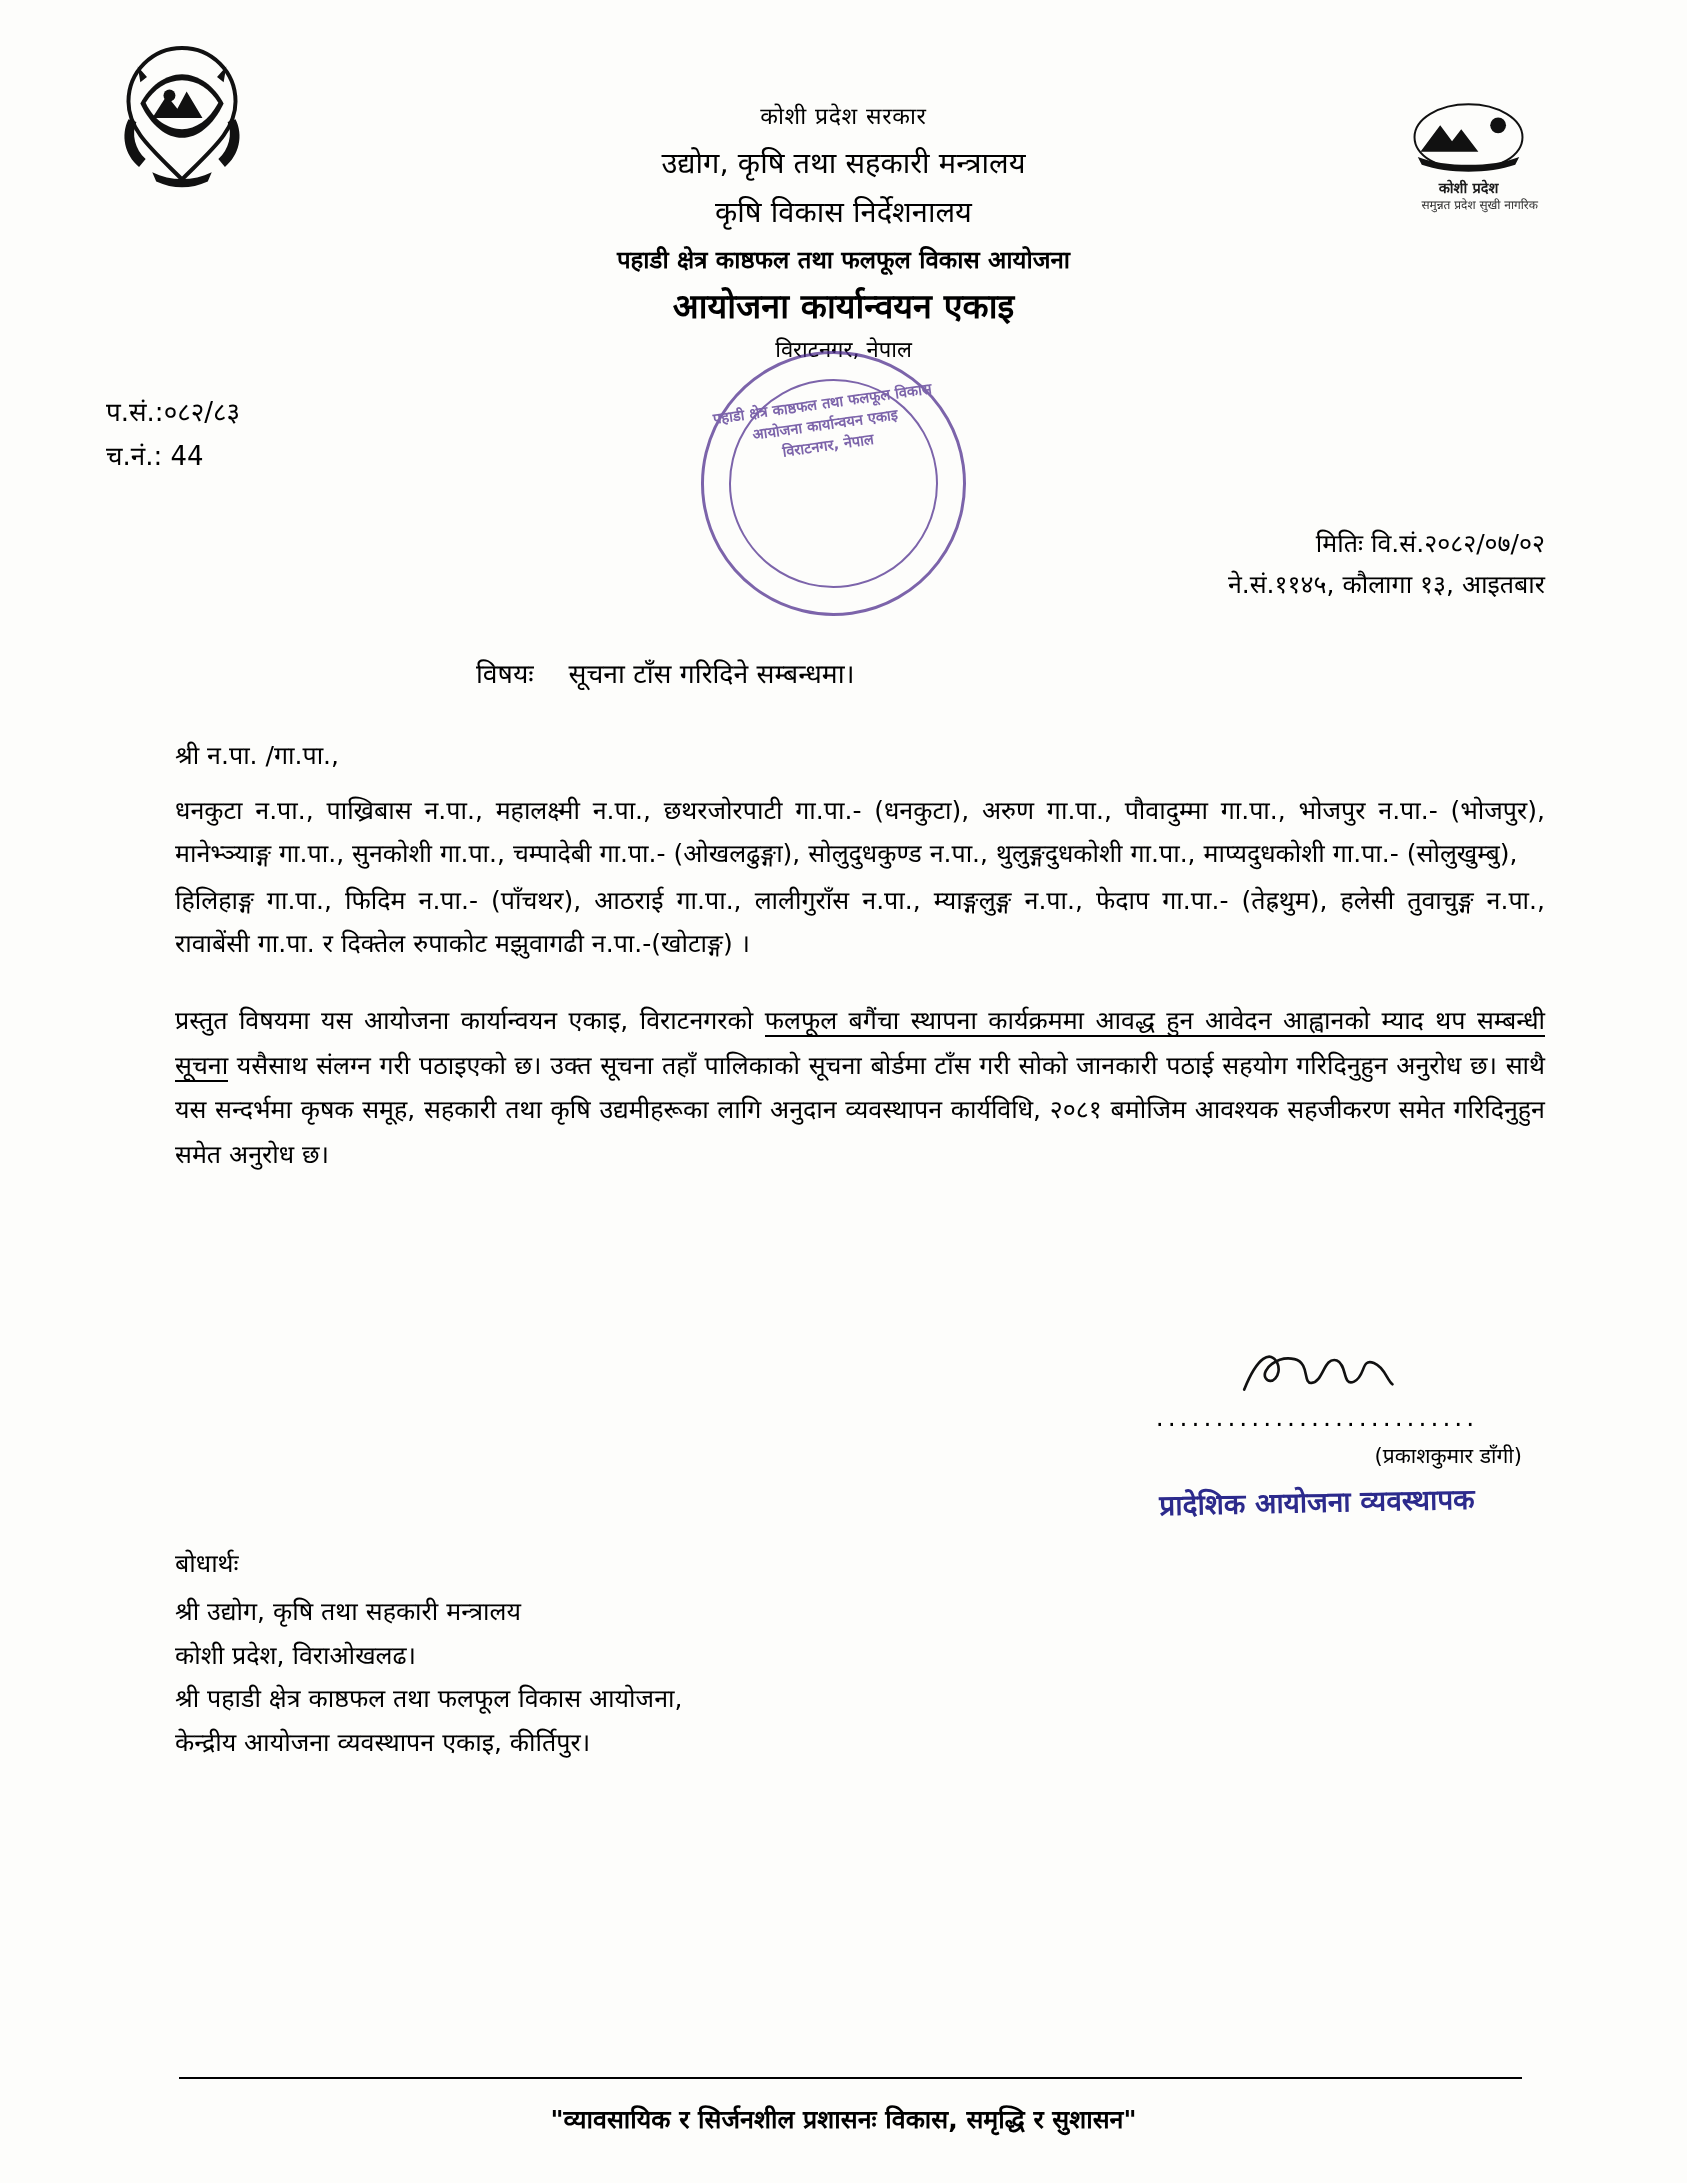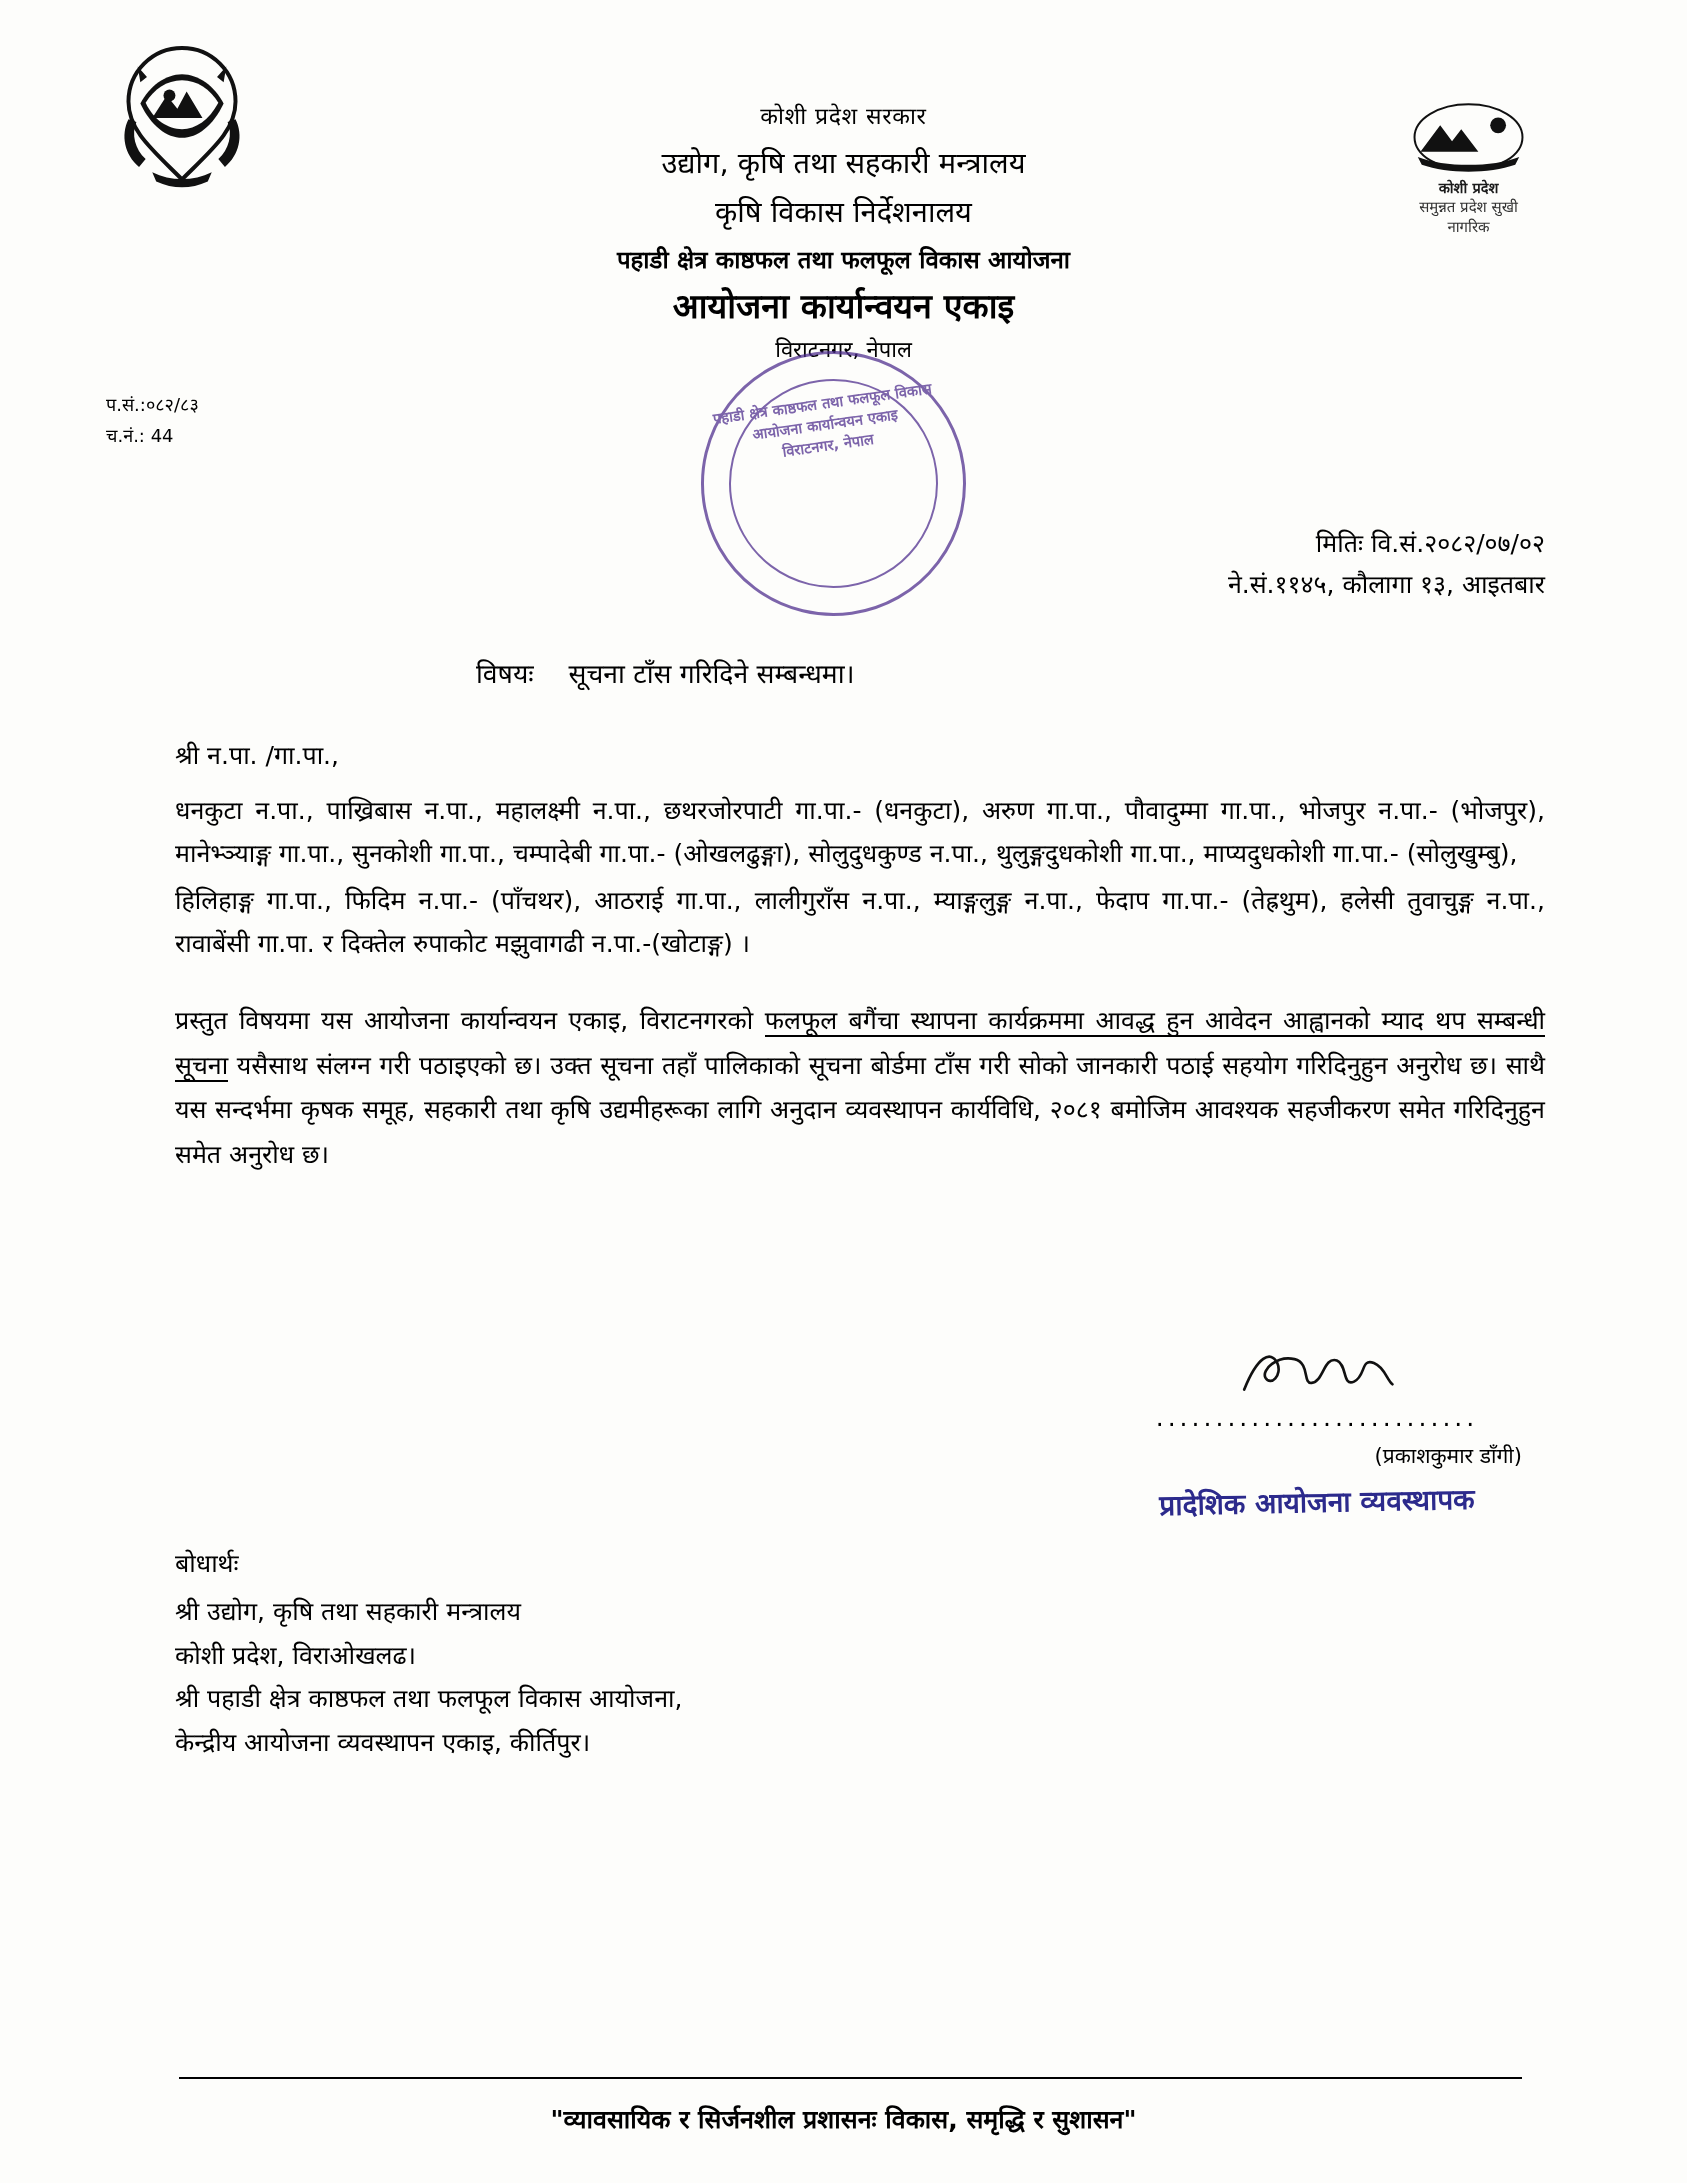--- a/index.html
+++ b/index.html
@@ -42,22 +42,23 @@
     top: 78px;
     font-size: 14.6px;
     font-weight: bold;
     color: #1b1b1b;
   }
   .province-logo-sub {
     position: absolute;
     left: 0;
     right: 0;
     top: 97px;
-    font-size: 15px;
+    font-size: 12px;
     color: #333;
+    text-align: right;
   }
 
   .head-block {
     position: absolute;
     left: 0;
     right: 0;
     top: 99px;
     text-align: center;
   }
   .head-l1 { font-size: 23px; letter-spacing: 0.7px; margin-bottom: 10.6px; }
@@ -65,21 +66,21 @@
   .head-l3 { font-size: 29px; margin-bottom: 12px; }
   .head-l4 { font-size: 24px; font-weight: bold; margin-bottom: 6.6px; }
   .head-l5 { font-size: 34px; font-weight: bold; }
   .head-l6 { font-size: 22px; margin-top: 5.3px; }
 
   
   .ref-block {
     position: absolute;
     left: 106px;
     top: 390px;
-    font-size: 18px;
+    font-size: 26px;
     line-height: 1.7;
   }
 
   
   .date-block {
     position: absolute;
     right: 142px;
     top: 523px;
     text-align: right;
     font-size: 25px;

